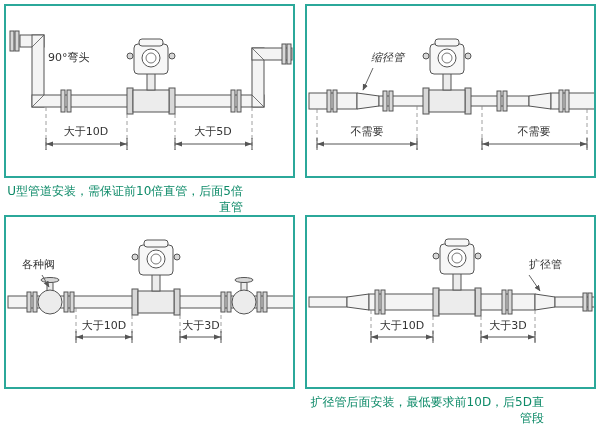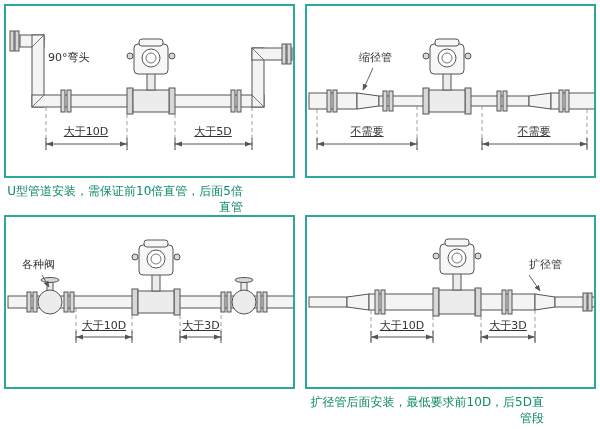--- a/index.html
+++ b/index.html
@@ -25,21 +25,21 @@
   }
   .frame svg { display: block; }
 
   .dwg-label {
     position: absolute;
     font-size: 11px;
     color: #333;
     white-space: nowrap;
     line-height: 1.1;
   }
-  .dwg-label.centered { transform: translateX(-50%); text-decoration: underline; }
+  .dwg-label.centered { transform: translateX(-50%); }
 
   .caption {
     margin: 5px 0 0 0;
     text-align: right;
     font-size: 12px;
     color: #0d8a68;
     line-height: 1.35;
   }
 
   
@@ -165,21 +165,21 @@
       <g>
         <line class="ext" x1="175" y1="100" x2="175" y2="144"></line>
         <line class="ext" x1="280" y1="103" x2="280" y2="144"></line>
         <line class="dim" x1="175" y1="138" x2="280" y2="138"></line>
         <line class="dim" x1="175" y1="132" x2="175" y2="144"></line>
         <line class="dim" x1="280" y1="132" x2="280" y2="144"></line>
         <polygon class="arr" points="175,138 182,135.5 182,140.5"></polygon>
         <polygon class="arr" points="280,138 273,135.5 273,140.5"></polygon>
       </g>
     </svg>
-    <div class="dwg-label" style="left:52px; top:46px;">缩径管</div>
+    <div class="dwg-label" style="left:64px; top:46px;font-style:italic;">缩径管</div>
     <div class="dwg-label centered" style="left:60px; top:120px;">不需要</div>
     <div class="dwg-label centered" style="left:227px; top:120px;">不需要</div>
   </div>
 </section>
 
 <section class="panel" id="panel-3">
   <div class="frame">
     <svg width="287" height="170" viewBox="0 0 287 170">
       <defs>
         <marker id="ahB" markerWidth="8" markerHeight="8" refX="6.5" refY="3" orient="auto">

